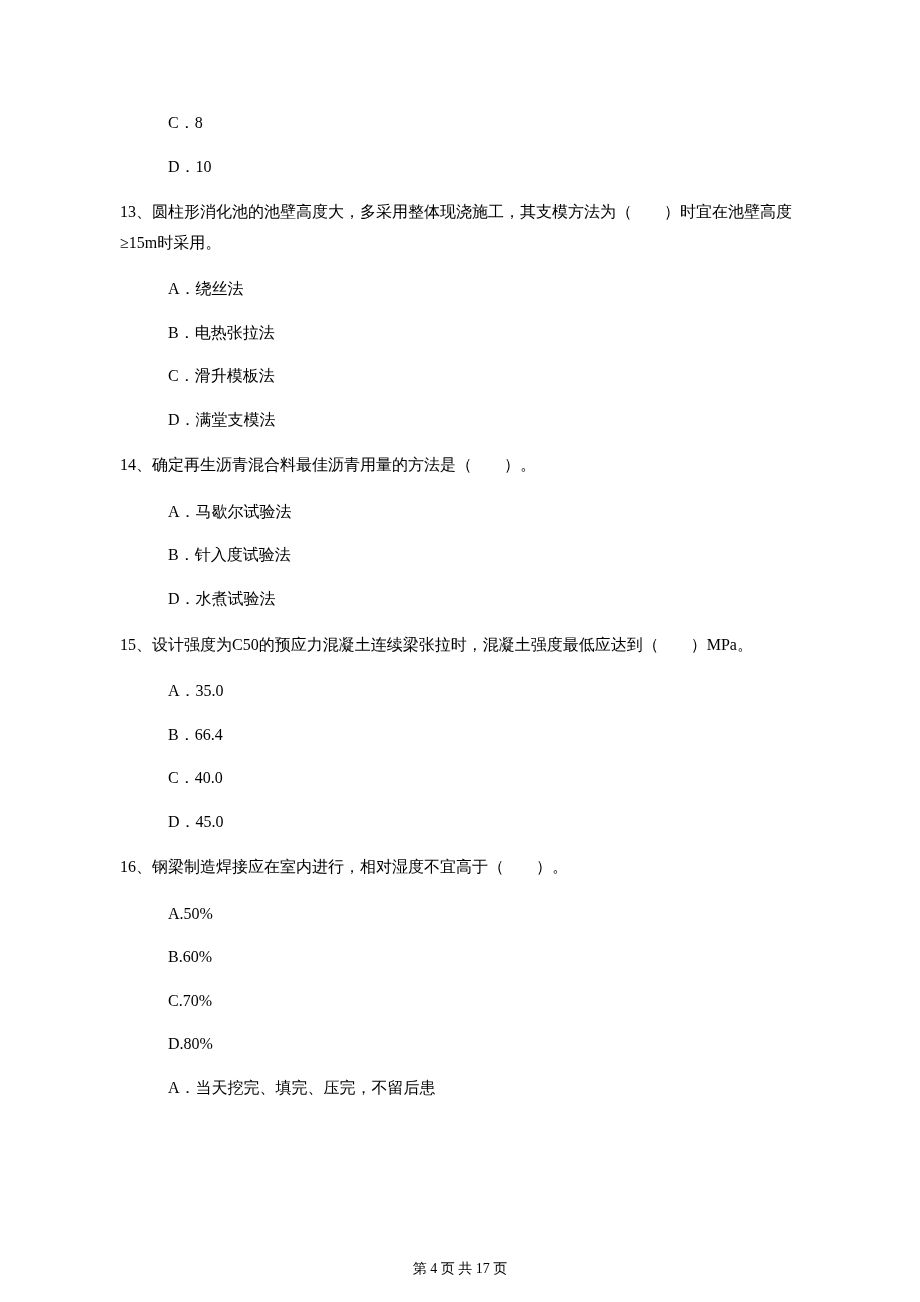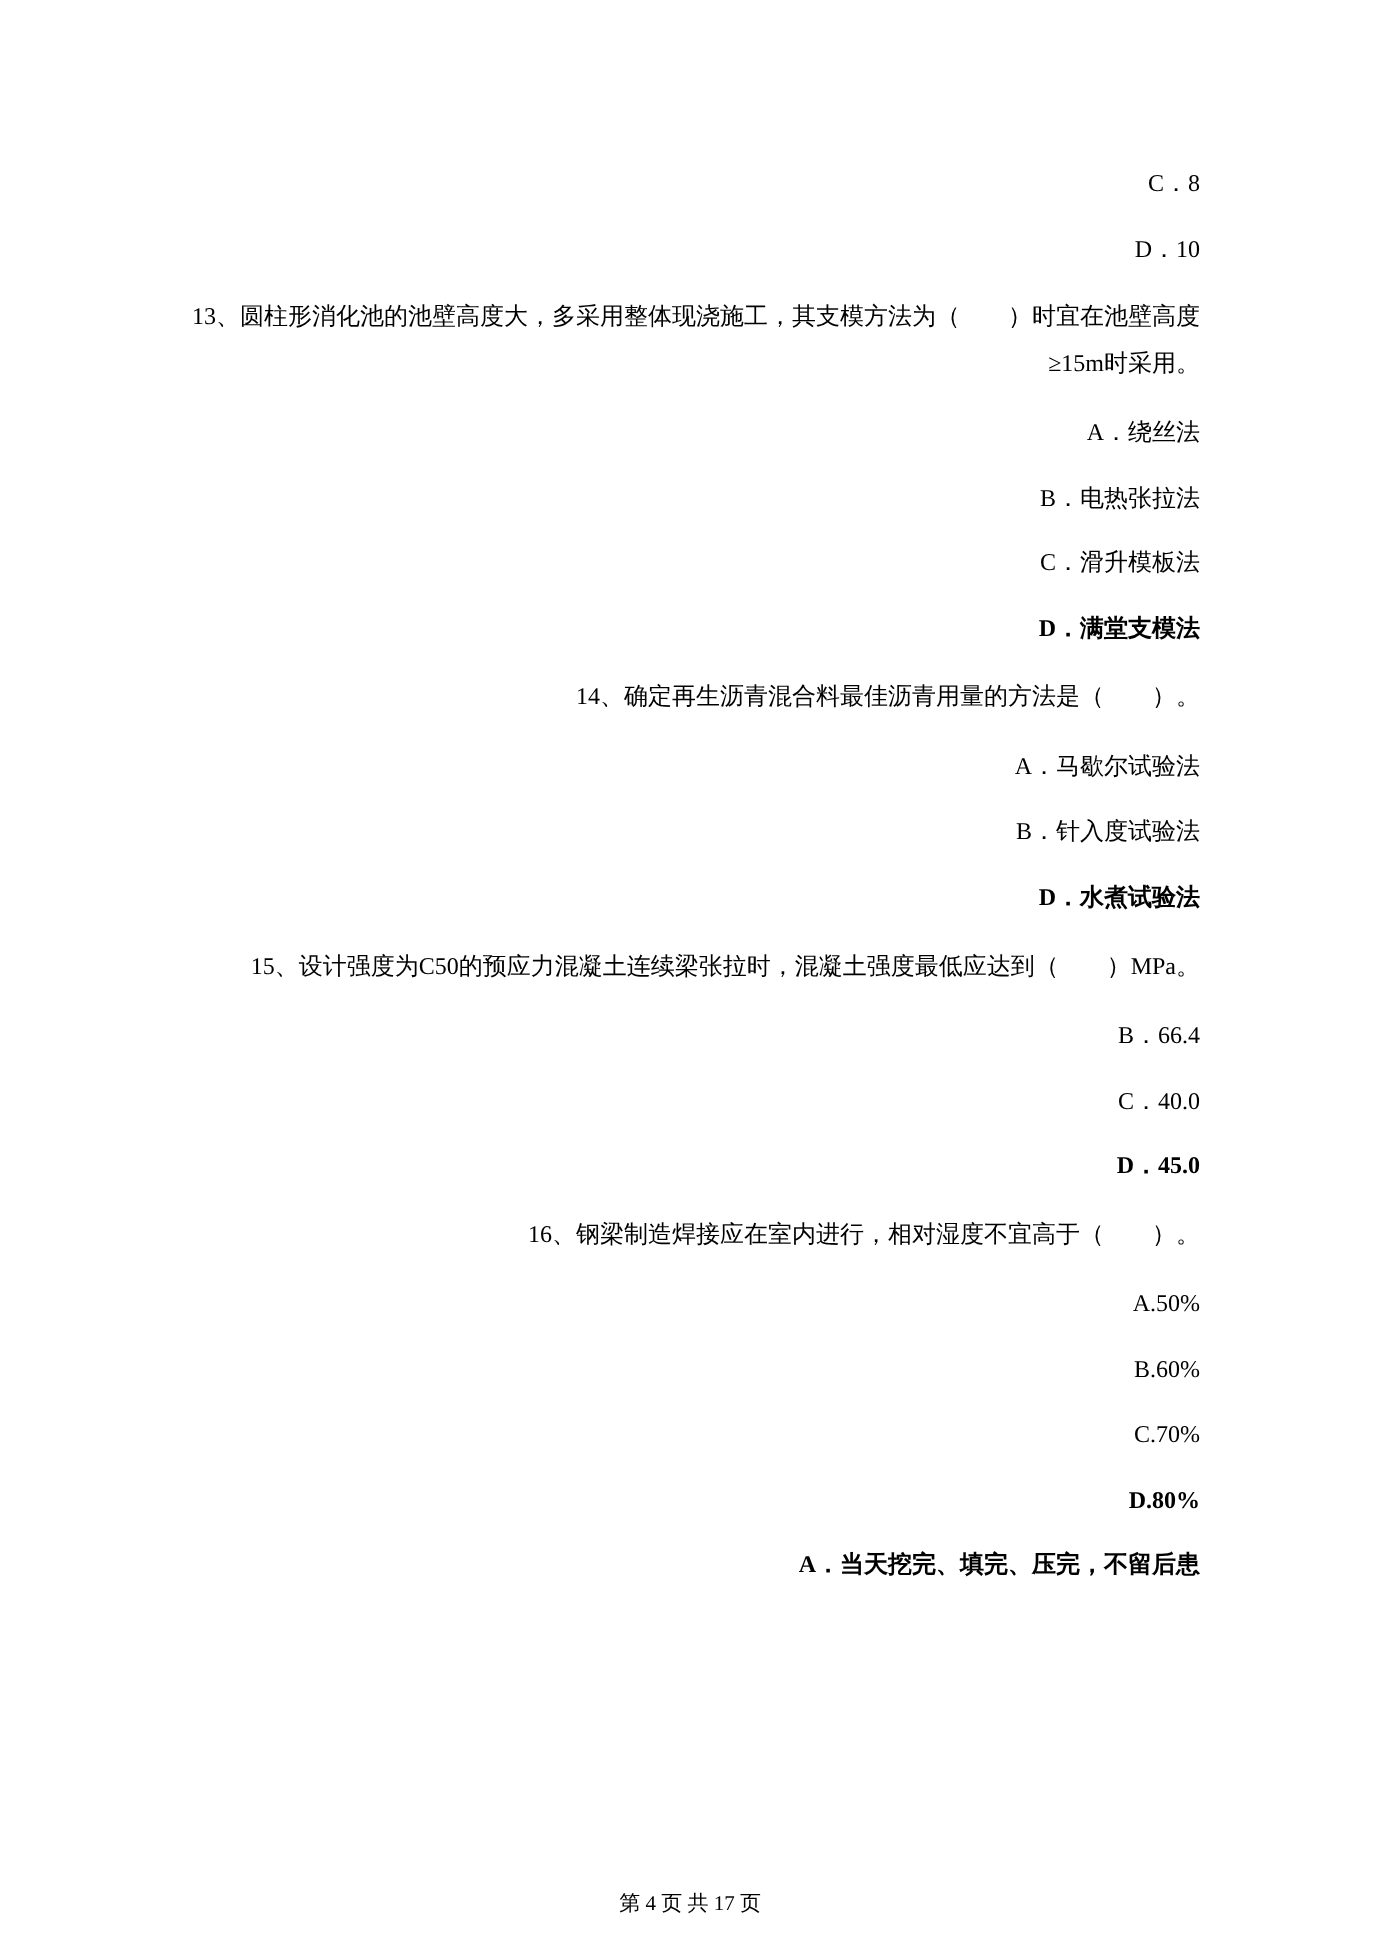--- a/index.html
+++ b/index.html
@@ -1,19 +1,18 @@
 <!DOCTYPE html>
 <html><head>
   <meta charset="utf-8">
   <style>
     * {
       margin: 0;
       padding: 0;
       box-sizing: border-box;
-      text-align: right;
     }
     body {
       width: 920px;
       min-height: 1302px;
       background: #ffffff;
       font-family: "SimSun", "宋体", serif;
       font-size: 16px;
       color: #000000;
       padding: 110px 120px 40px 120px;
       position: relative;
@@ -30,21 +29,20 @@
       margin-bottom: 18px;
       line-height: 1.9;
     }
     .option {
       padding-left: 48px;
       margin-bottom: 18px;
       line-height: 1.6;
     }
     .option:last-child {
       margin-bottom: 18px;
-      font-weight: bold;
     }
     .footer {
       position: absolute;
       bottom: 24px;
       left: 0;
       width: 100%;
       text-align: center;
       font-size: 14px;
     }
   </style>
@@ -64,20 +62,21 @@
 
 <div class="question-block">
   <div class="question-stem">14、确定再生沥青混合料最佳沥青用量的方法是（　　）。</div>
   <div class="option">A．马歇尔试验法</div>
   <div class="option">B．针入度试验法</div>
   <div class="option">D．水煮试验法</div>
 </div>
 
 <div class="question-block">
   <div class="question-stem">15、设计强度为C50的预应力混凝土连续梁张拉时，混凝土强度最低应达到（　　）MPa。</div>
+  <div class="option">A．35.0</div>
   <div class="option">B．66.4</div>
   <div class="option">C．40.0</div>
   <div class="option">D．45.0</div>
 </div>
 
 <div class="question-block">
   <div class="question-stem">16、钢梁制造焊接应在室内进行，相对湿度不宜高于（　　）。</div>
   <div class="option">A.50%</div>
   <div class="option">B.60%</div>
   <div class="option">C.70%</div>

